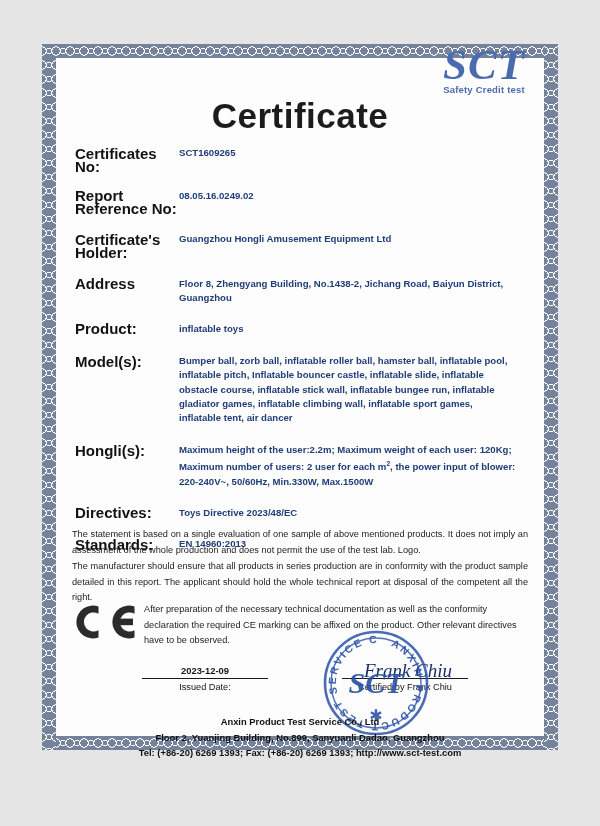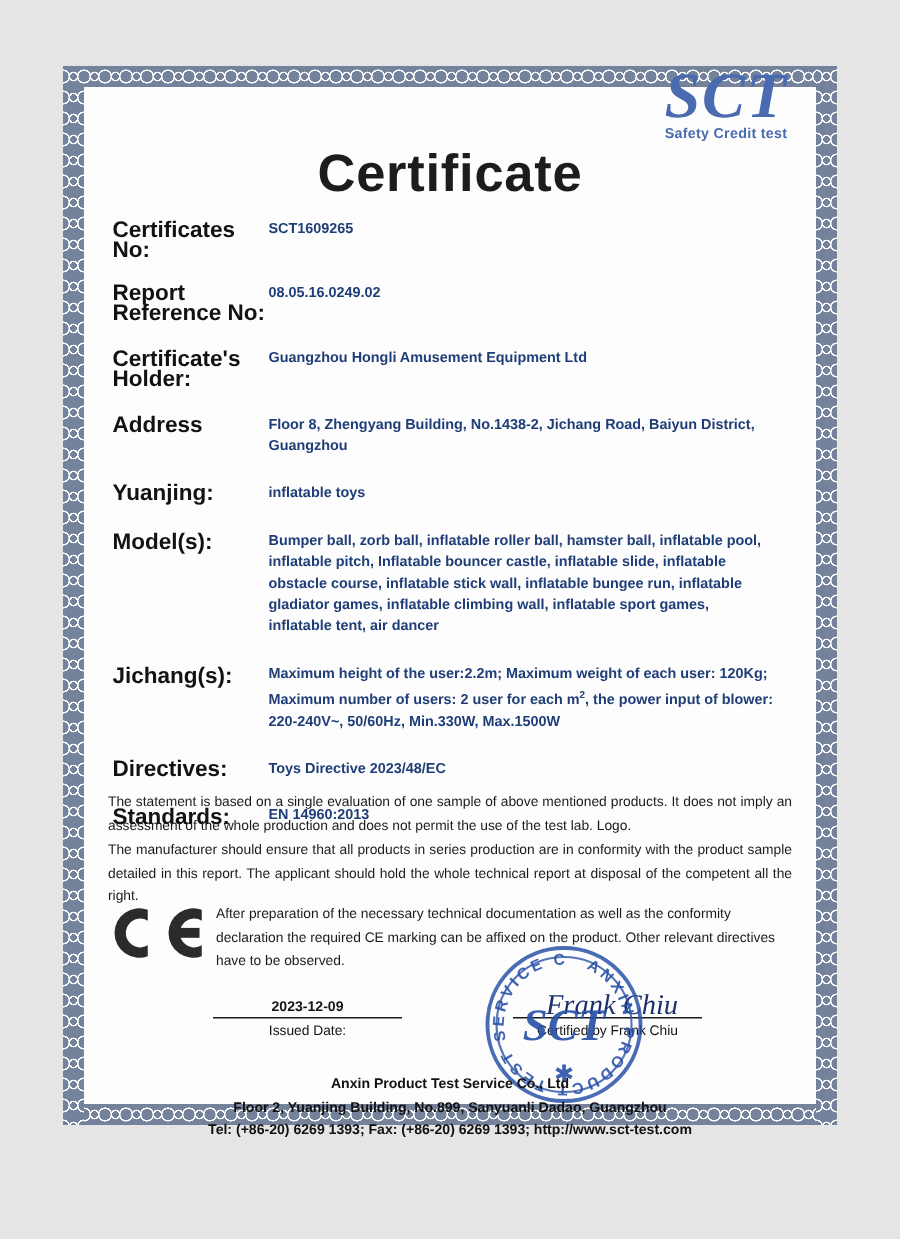--- a/index.html
+++ b/index.html
@@ -252,29 +252,29 @@
     </div>
     <div class="field-row" style="margin-bottom:18px;">
       <div class="field-label">Certificate's Holder:</div>
       <div class="field-value">Guangzhou Hongli Amusement Equipment Ltd</div>
     </div>
     <div class="field-row" style="margin-bottom:17px;">
       <div class="field-label">Address</div>
       <div class="field-value" style="max-width:350px;">Floor 8, Zhengyang Building, No.1438-2, Jichang Road, Baiyun District, Guangzhou</div>
     </div>
     <div class="field-row" style="margin-bottom:18px;">
-      <div class="field-label">Yuanjing:</div>
+      <div class="field-label">Product:</div>
       <div class="field-value">inflatable toys</div>
     </div>
     <div class="field-row" style="margin-bottom:18px;">
       <div class="field-label">Model(s):</div>
       <div class="field-value" style="max-width:338px;">Bumper ball, zorb ball, inflatable roller ball, hamster ball, inflatable pool, inflatable pitch, Inflatable bouncer castle, inflatable slide, inflatable obstacle course, inflatable stick wall, inflatable bungee run, inflatable gladiator games, inflatable climbing wall, inflatable sport games, inflatable tent, air dancer</div>
     </div>
     <div class="field-row" style="margin-bottom:17px;">
-      <div class="field-label">Jichang(s):</div>
+      <div class="field-label">Hongli(s):</div>
       <div class="field-value" style="max-width:348px;">Maximum height of the user:2.2m; Maximum weight of each user: 120Kg; Maximum number of users: 2 user for each m<sup>2</sup>, the power input of blower: 220-240V~, 50/60Hz, Min.330W, Max.1500W</div>
     </div>
     <div class="field-row" style="margin-bottom:17px;">
       <div class="field-label">Directives:</div>
       <div class="field-value">Toys Directive 2023/48/EC</div>
     </div>
     <div class="field-row">
       <div class="field-label">Standards:</div>
       <div class="field-value">EN 14960:2013</div>
     </div>

